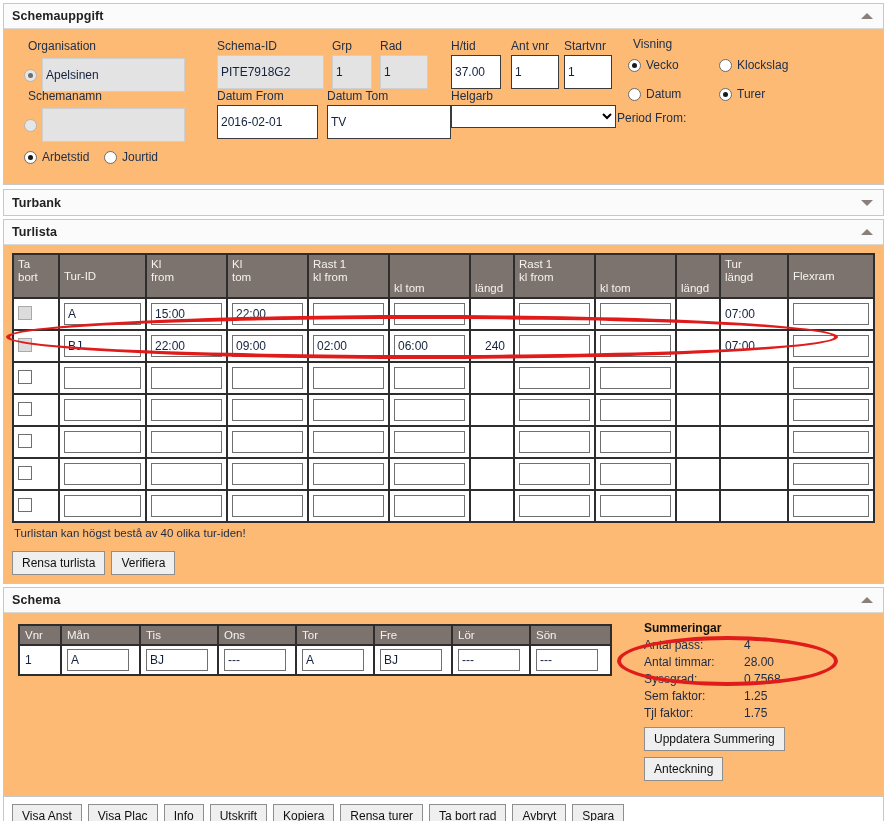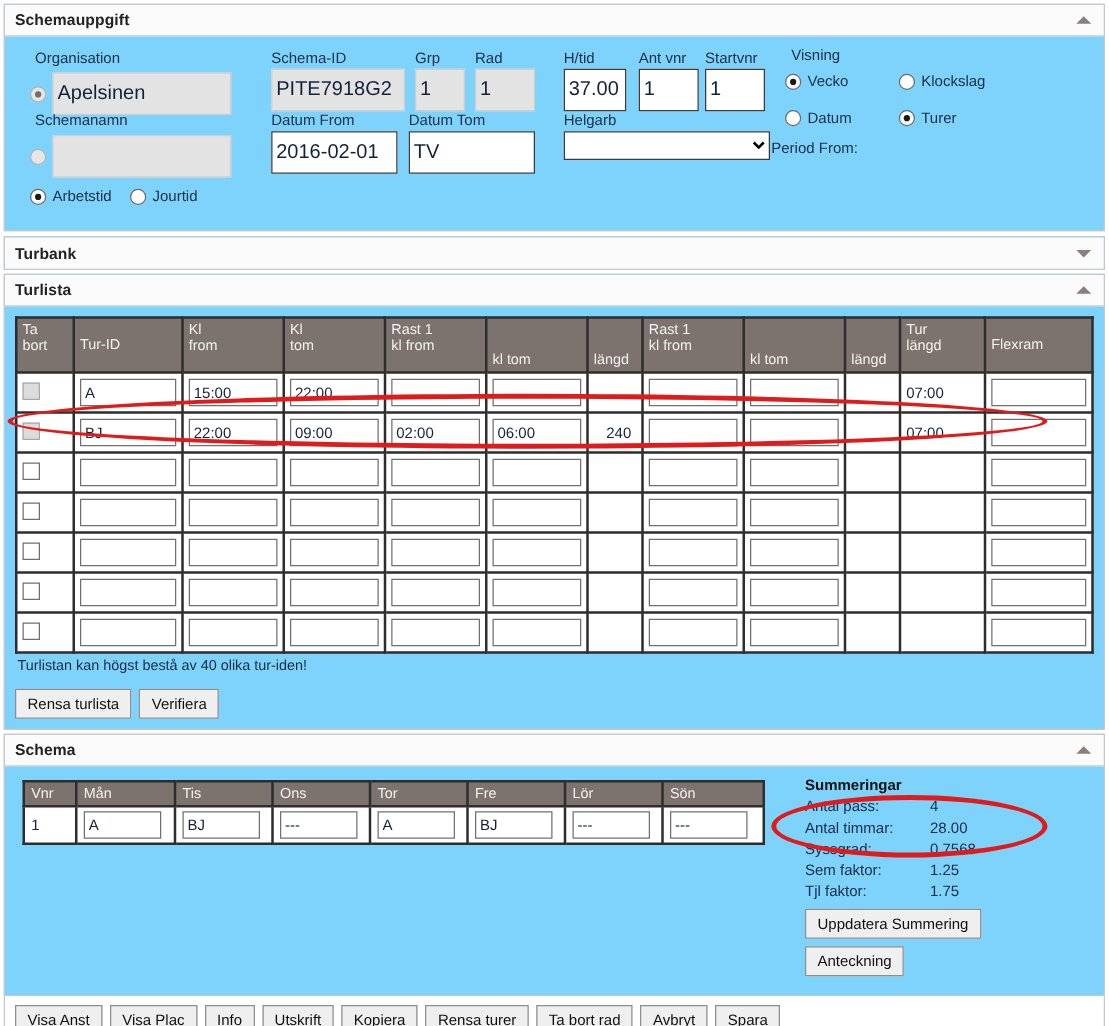--- a/index.html
+++ b/index.html
@@ -13,21 +13,21 @@
   #app {
     width: 887px; height: 821px;
     position: relative;
     overflow: hidden;
     background: #fff;
   }
 
   
   .panel {
     border: 1px solid #c8c8c8;
-    background: #7dd3fc;
+    background: #fdba74;
     margin: 3px 3px 0 3px;
   }
   .panel-head {
     height: 25px;
     border-bottom: 1px solid #d8d8d8;
     display: flex;
     align-items: center;
     padding: 0 8px;
     background: #fbfbfb;
     position: relative;
@@ -55,21 +55,21 @@
   .fld { position: absolute; }
   .lbl {
     font-size: 12px;
     color: #20304a;
     white-space: nowrap;
     display: block;
     margin-bottom: 2px;
   }
   input.txt {
     font-family: "Liberation Sans", sans-serif;
-    font-size: 16px;
+    font-size: 12px;
     color: #14213d;
     border: 1px solid #3b3b3b;
     background: #fff;
     height: 21px;
     padding: 16px 3px;
     outline: none;
   }
   input.txt.ro {
     background: #e3e3e3;
     border: 1px solid #cfcfcf;
@@ -287,21 +287,21 @@
           <input class="txt" style="width: 48px;" value="1">
         </div>
 
         <div class="fld" style="left:203px; top:52px;">
           <span class="lbl">Datum From</span>
           <input class="txt" style="width: 101px;" value="2016-02-01">
         </div>
 
         <div class="fld" style="left:313px; top:52px;">
           <span class="lbl">Datum Tom</span>
-          <input class="txt" style="width: 101px;" value="TV">
+          <input class="txt" style="width: 124px;" value="TV">
         </div>
 
         <div class="fld" style="left:437px; top:52px;">
           <span class="lbl">Helgarb</span>
           <select class="sel" style="width:165px;">
             <option></option>
           </select>
         </div>
 
         <div class="fld" style="left:619px; top:0;">

